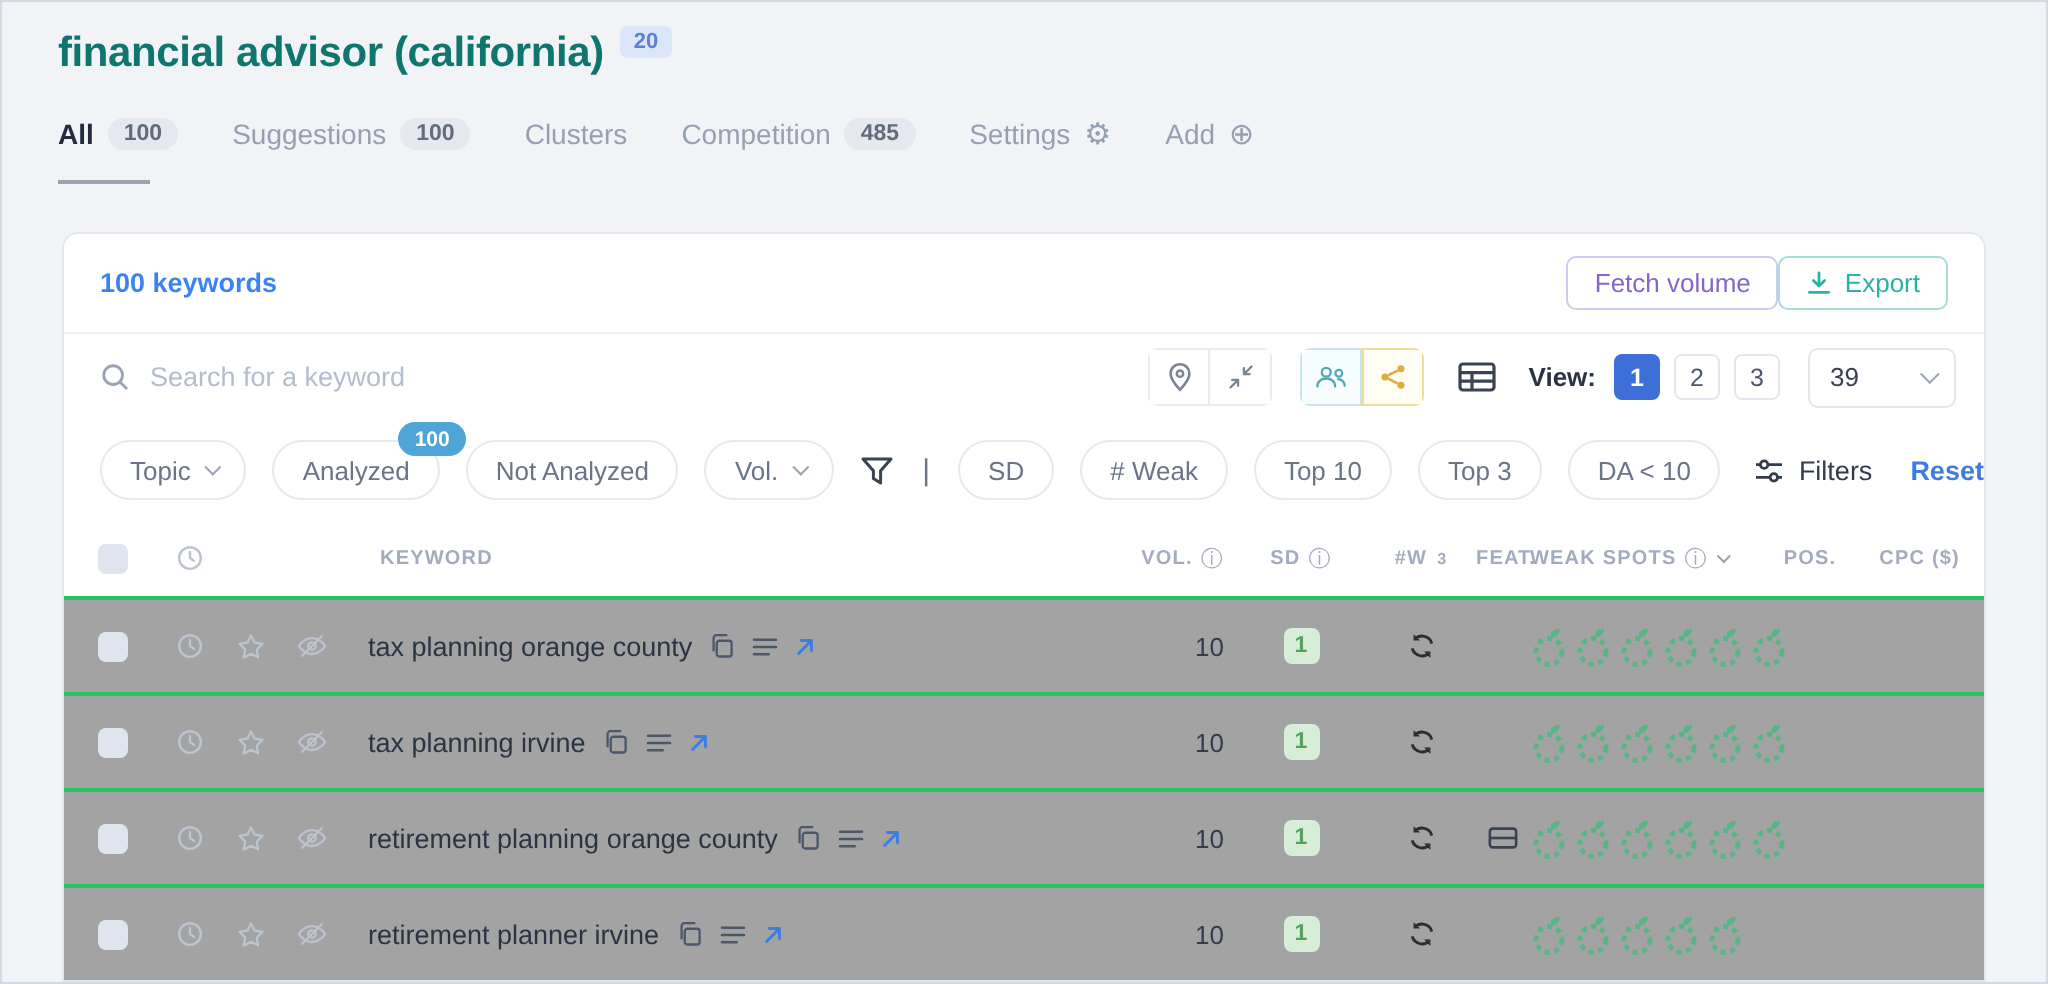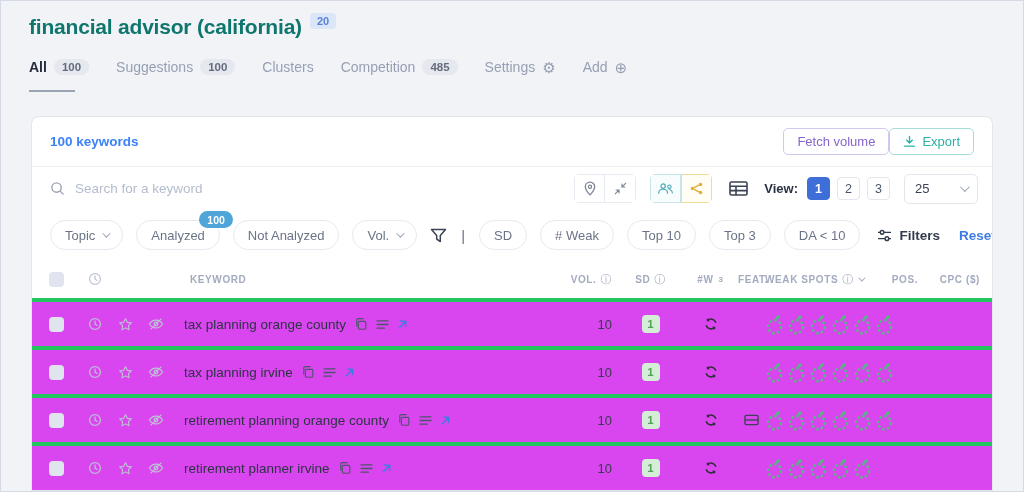--- a/index.html
+++ b/index.html
@@ -89,35 +89,35 @@
     display:flex; align-items:center; gap:7px; height:30px; padding:0 14px;
     border:1px solid #e6e9ef; border-radius:16px; background:#fff; font-size:13px; color:#6b7486;
     cursor:pointer; position:relative; white-space:nowrap;
   }
   .pill .chev { width:6px; height:6px; border-color:#9aa3b5; }
   .pill-badge {
     position:absolute; top:-10px; right:-14px; background:#4fa5d8; color:#fff;
     font-size:10.5px; font-weight:700; padding:2.5px 8px; border-radius:10px;
   }
   .vsep { color:#6b7486; font-size:15px; padding:0 1px; }
-  .filters-link { display:flex; align-items:center; gap:7px; font-size:13.5px; font-weight:700; color:#333c4c; cursor:pointer; margin-left:4px; }
+  .filters-link { display:flex; align-items:center; gap:7px; font-size:13.5px; font-weight:400; color:#333c4c; cursor:pointer; margin-left:4px; }
   .reset-link { font-size:13.5px; font-weight:600; color:#3d7de0; cursor:pointer; margin-left:6px; }
 
   
   .tgrid {
     display:grid;
     grid-template-columns: 48px 30px 30px 32px 1fr 90px 65px 55px 27px 120px 40px 67px;
     align-items:center;
   }
   .thead { height:38px; }
   .thead .hcell {
     font-size:10px; font-weight:700; letter-spacing:.6px; color:#a3abbe; text-transform:uppercase;
     display:flex; align-items:center; gap:4px;
   }
-  .trow { height:48px; border-top:4px solid #22c55e; background:#d946ef; }
+  .trow { height:48px; border-top:2px solid #22c55e; background:#a3a3a3; }
   .cell { display:flex; align-items:center; }
   .c-center { justify-content:center; }
   .c-right { justify-content:flex-end; padding-right:6px; }
   .c-keyword { gap:8px; padding-left:12px; }
   .checkbox { width:15px; height:15px; border-radius:4px; background:#dfe4ef; cursor:pointer; }
   .row-icon { color:#bcc3d1; cursor:pointer; display:flex; }
   .kw-icon { color:#4c566a; cursor:pointer; display:flex; }
   .kw-text { font-size:13.5px; font-weight:500; color:#2b3442; cursor:pointer; }
   .vol-val { font-size:13px; color:#343d4d; }
   .sd-badge {
@@ -233,21 +233,21 @@
             <path d="M1 5.3h17M1 9.6h17M7 5.3V14" stroke="#3a4353" stroke-width="1.6"></path>
           </svg>
       </div>
       <div class="view-group">
         <span class="view-label">View:</span>
         <div class="view-btn selected">1</div>
         <div class="view-btn">2</div>
         <div class="view-btn">3</div>
       </div>
       <div class="pagesize">
-        <span class="val">25</span>
+        <span class="val">39</span>
         <span class="chev"></span>
       </div>
     </div>
   </div>
 
   <div class="filterbar">
     <div class="pill">
       <span>Topic</span>
       <span class="chev"></span>
     </div>

